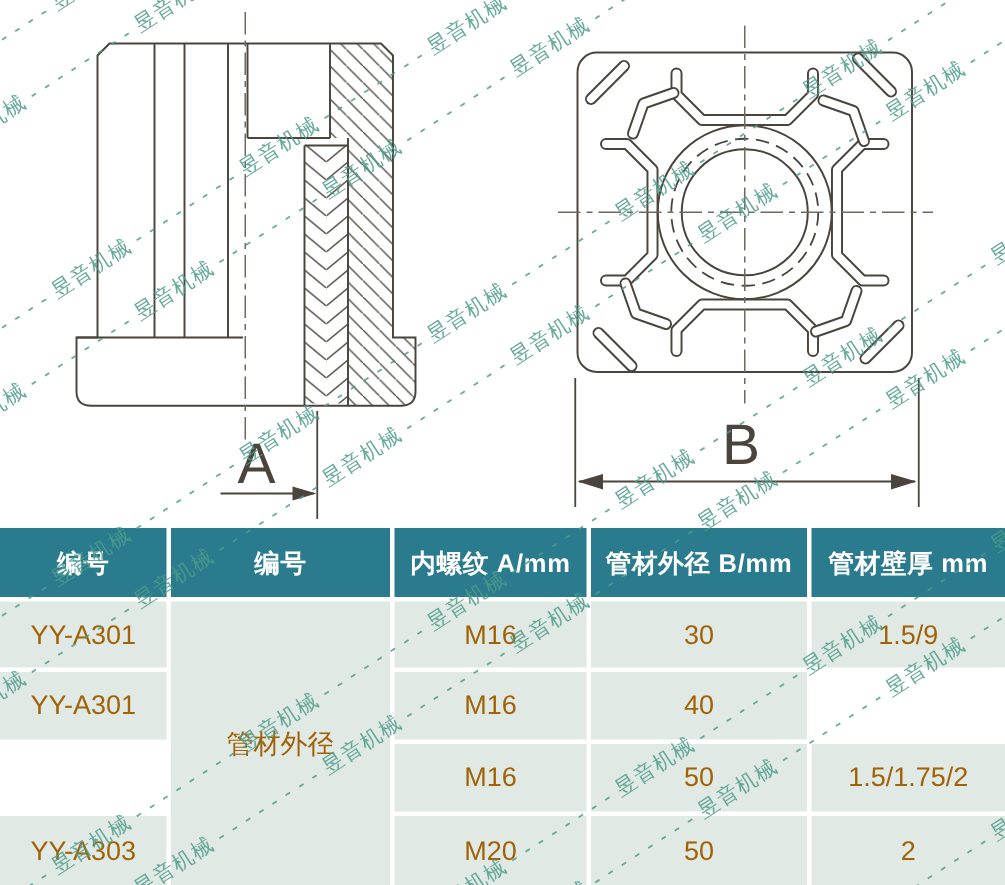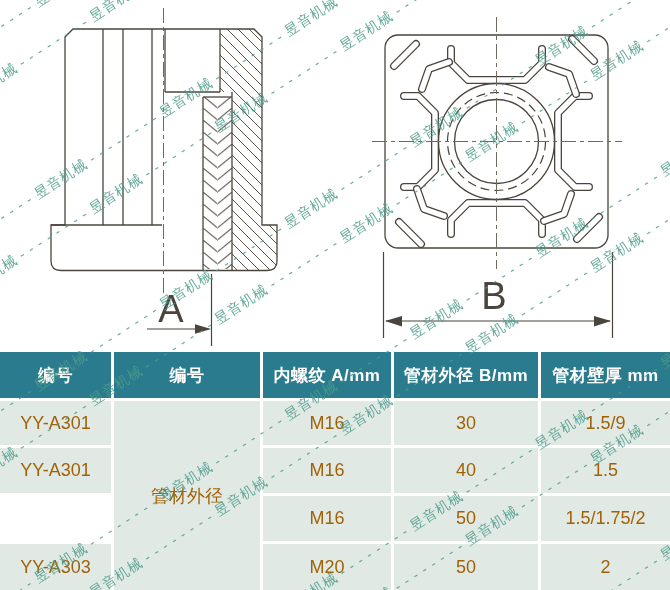--- a/index.html
+++ b/index.html
@@ -148,21 +148,20 @@
     <div class="td" style="grid-area:2/2/6/3">管材外径</div>
 
     <div class="td" style="grid-area:2/1">YY-A301</div>
     <div class="td" style="grid-area:2/3">M16</div>
     <div class="td" style="grid-area:2/4">30</div>
     <div class="td" style="grid-area:2/5">1.5/9</div>
 
     <div class="td" style="grid-area:3/1">YY-A301</div>
     <div class="td" style="grid-area:3/3">M16</div>
     <div class="td" style="grid-area:3/4">40</div>
-    <div class="td" style="grid-area:3/5">1.5</div>
 
     <div class="td" style="grid-area:4/3">M16</div>
     <div class="td" style="grid-area:4/4">50</div>
     <div class="td" style="grid-area:4/5">1.5/1.75/2</div>
 
     <div class="td" style="grid-area:5/1">YY-A303</div>
     <div class="td" style="grid-area:5/3">M20</div>
     <div class="td" style="grid-area:5/4">50</div>
     <div class="td" style="grid-area:5/5">2</div>
   </div>

